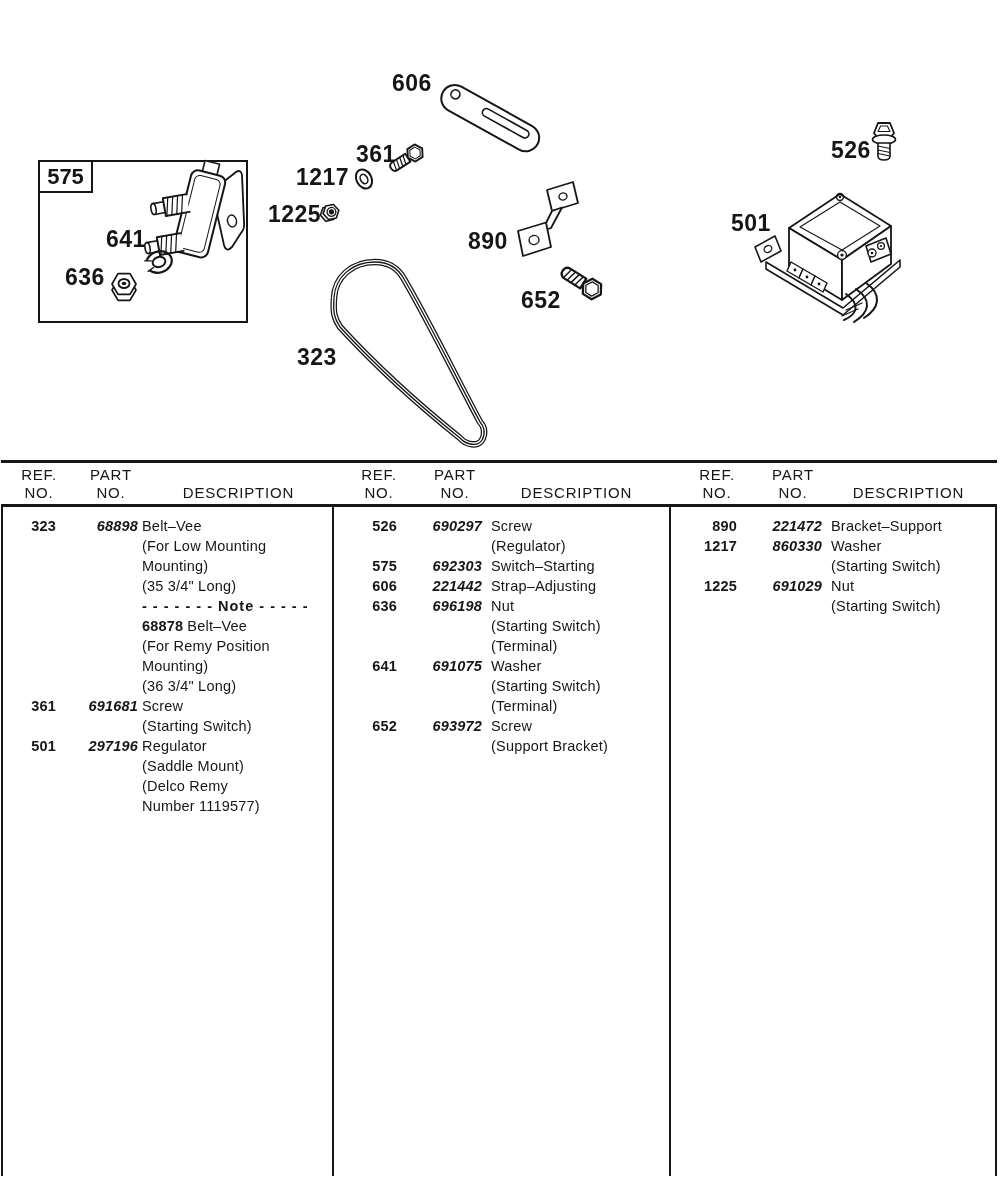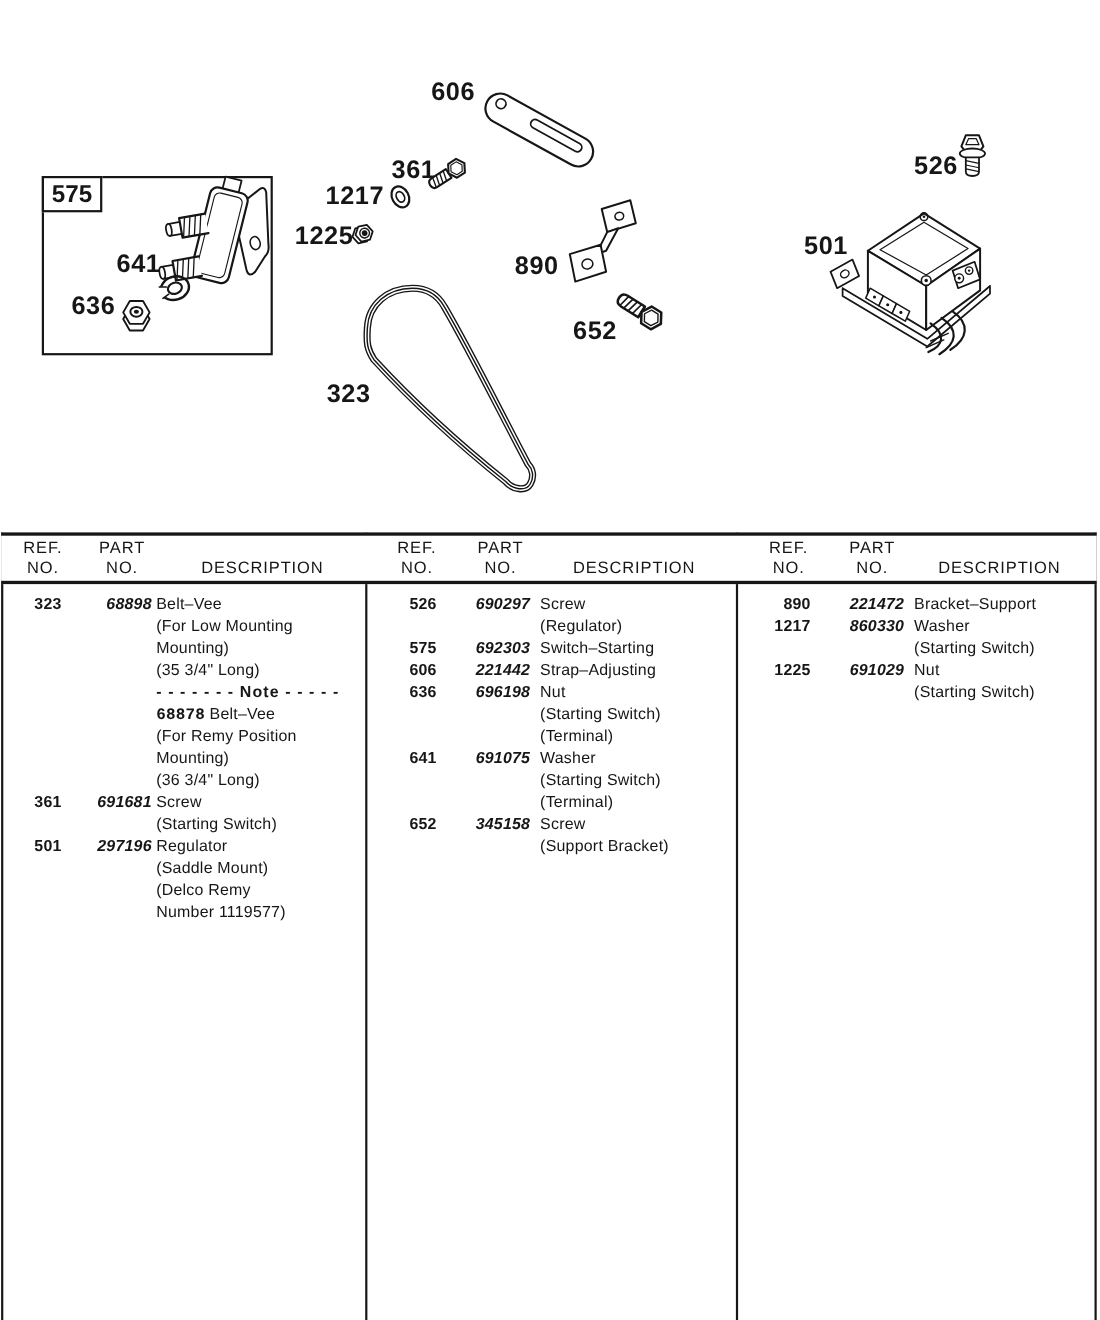--- a/index.html
+++ b/index.html
@@ -8,42 +8,42 @@
   
   .diagram{position:absolute;left:0;top:0;}
   .inset-box{position:absolute;left:38px;top:160px;width:210px;height:163px;
              border:2px solid #161616;box-sizing:border-box;}
   .inset-tag{position:absolute;left:38px;top:160px;width:55px;height:33px;
              border:2px solid #161616;box-sizing:border-box;background:#fff;
              display:flex;align-items:center;justify-content:center;
              font-weight:bold;font-size:22px;z-index:3;}
   .callout{position:absolute;font-weight:bold;font-size:23px;letter-spacing:.5px;z-index:3;}
   
-  .table-wrap{position:absolute;left:1px;top:484px;width:996px;height:716px;}
+  .table-wrap{position:absolute;left:1px;top:460px;width:996px;height:716px;}
   .vline{position:absolute;top:0;bottom:0;width:2px;background:#161616;}
   .header-strip{position:absolute;left:0;right:0;top:0;height:47px;box-sizing:border-box;
                 border-top:3px solid #161616;border-bottom:3px solid #161616;background:#fff;}
   .hcol{position:absolute;top:3px;display:grid;}
   .hc1{left:2px;width:327px;grid-template-columns:72px 72px 1fr;}
   .hc2{left:333px;width:333px;grid-template-columns:90px 62px 1fr;}
   .hc3{left:671px;width:321px;grid-template-columns:90px 62px 1fr;}
   .hcell{text-align:center;font-size:15px;line-height:18px;letter-spacing:.8px;}
   .bodycol{position:absolute;top:56px;}
   .bc1{left:2px;width:327px;}
   .bc2{left:334px;width:332px;}
   .bc3{left:672px;width:320px;}
   .row{display:grid;height:20px;line-height:20px;font-size:14.5px;letter-spacing:.2px;white-space:nowrap;}
   .bc1 .row{grid-template-columns:53px 82px 1fr;}
   .bc2 .row{grid-template-columns:62px 85px 1fr;}
   .bc3 .row{grid-template-columns:64px 85px 1fr;}
   .ref{grid-column:1;font-weight:bold;text-align:right;}
   .part{grid-column:2;font-weight:bold;text-align:right;font-style:italic;}
   .desc{grid-column:3;padding-left:4px;}
   .bc2 .desc,.bc3 .desc{padding-left:9px;}
-  .pnum{font-weight:bold;margin-right:4px;font-family:Liberation Mono, monospace;}
+  .pnum{font-weight:bold;margin-right:4px;}
   .note{font-weight:bold;letter-spacing:1px;}
 </style>
 </head>
 <body>
 
 <div class="page">
 
   <div class="inset-box"></div>
 
   <svg class="diagram" width="1000" height="480" viewBox="0 0 1000 480" fill="none" stroke="#161616" stroke-width="2" stroke-linejoin="round" stroke-linecap="round">
@@ -321,21 +321,21 @@
           <span class="desc">Washer</span>
         </div>
       <div class="row">
           <span class="desc">(Starting Switch)</span>
         </div>
       <div class="row">
           <span class="desc">(Terminal)</span>
         </div>
       <div class="row">
           <span class="ref">652</span>
-          <span class="part">345158</span>
+          <span class="part">693972</span>
           <span class="desc">Screw</span>
         </div>
       <div class="row">
           <span class="desc">(Support Bracket)</span>
         </div>
     </div>
 
     <div class="bodycol bc3">
       <div class="row">
           <span class="ref">890</span>

